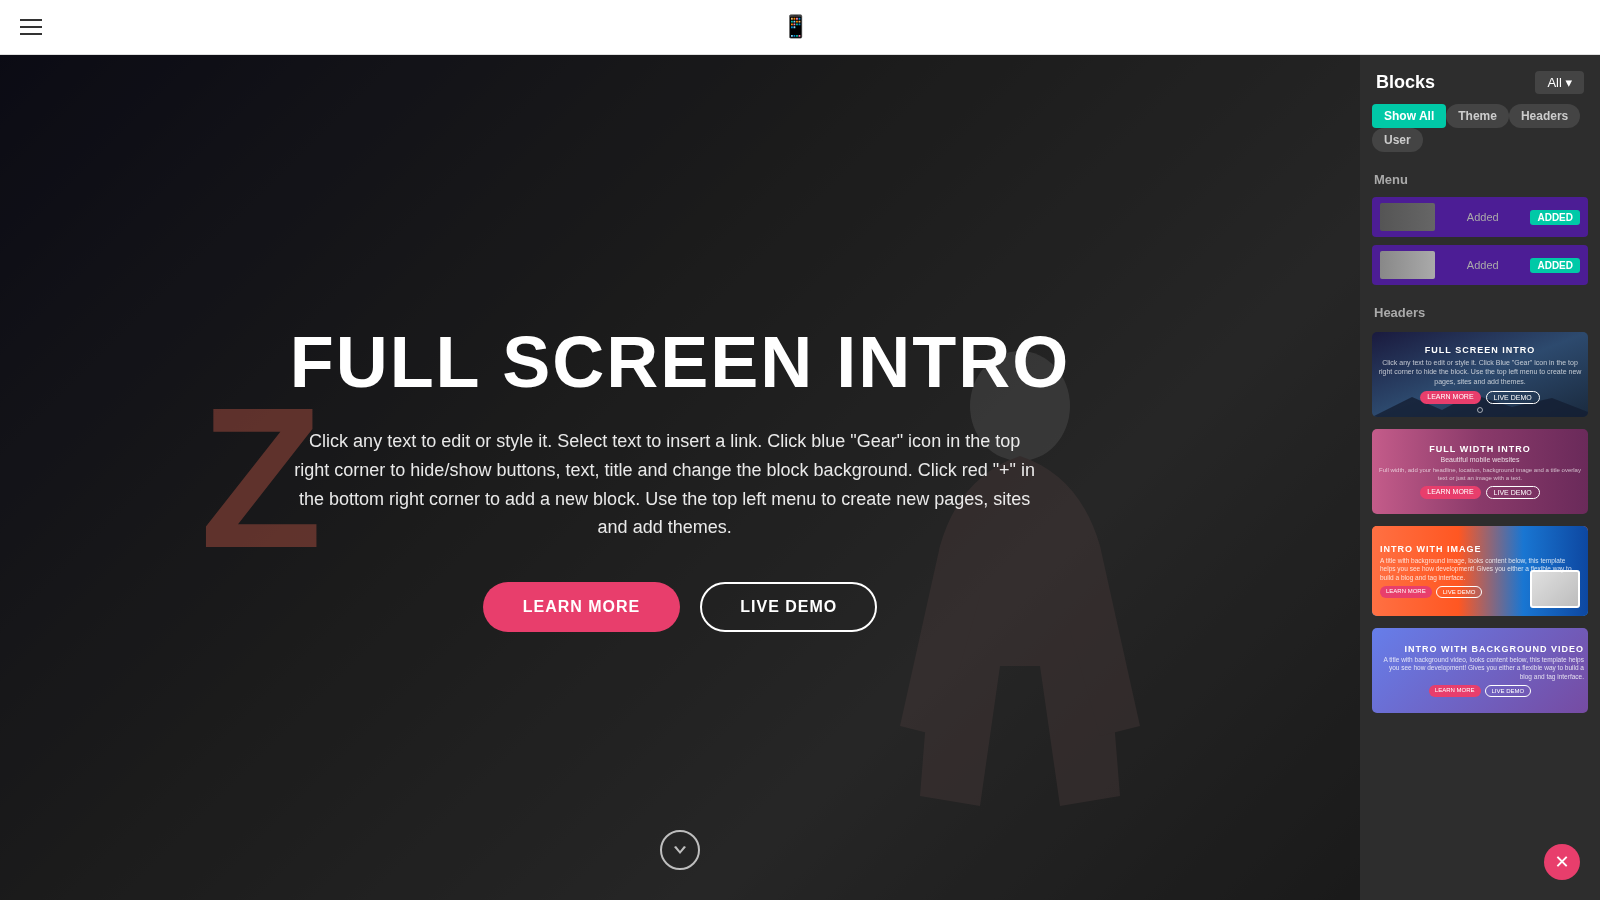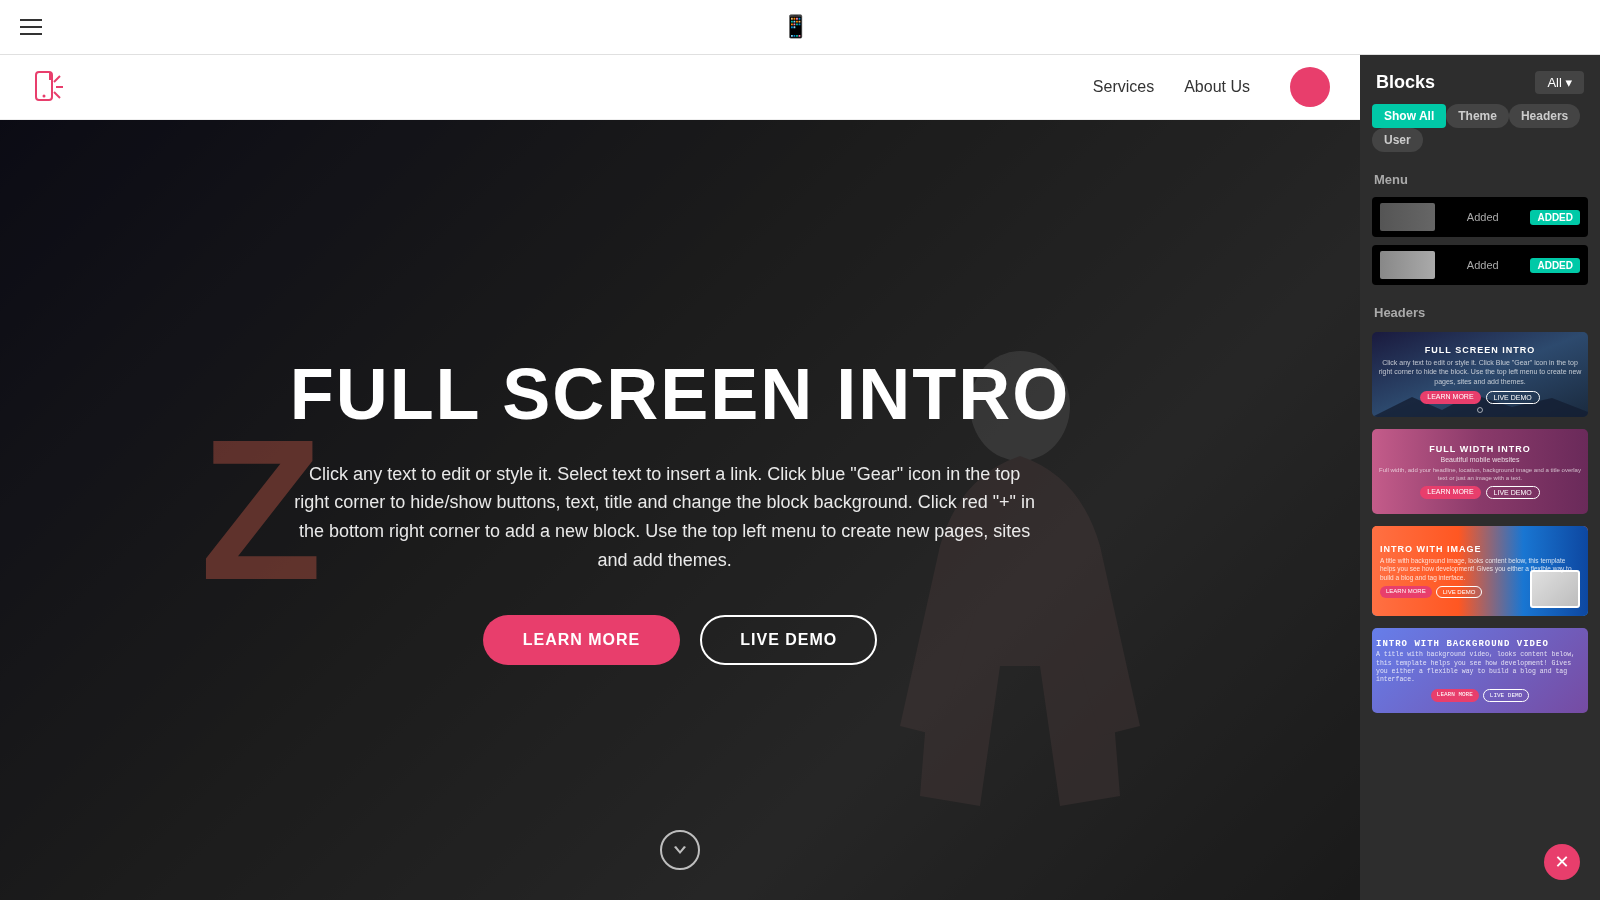--- a/index.html
+++ b/index.html
@@ -248,21 +248,21 @@
       font-size: 13px;
       font-weight: 600;
       color: #aaa;
       padding: 8px 14px 6px;
       text-transform: none;
     }
 
     
     .menu-item-added {
       margin: 4px 12px;
-      background: #000000;
+      background: #4c1d95;
       border-radius: 4px;
       overflow: hidden;
       display: flex;
       align-items: center;
       justify-content: space-between;
       padding: 6px 8px;
       gap: 20px;
     }
     .menu-thumbnail {
       width: 55px;
@@ -358,38 +358,20 @@
     <span></span>
   </div>
   <div style="font-size:22px;color:#555;">📱</div>
   <div style="width:30px;"></div>
 </div>
 
 <div class="main-area">
 
   <div class="preview-area">
 
-    <div class="nav-bar">
-      <div class="nav-logo">
-
-        <svg width="38" height="38" viewBox="0 0 38 38">
-          <rect x="6" y="4" width="16" height="28" rx="3" fill="none" stroke="#e83e6c" stroke-width="2"></rect>
-          <circle cx="14" cy="28" r="1.5" fill="#e83e6c"></circle>
-          <line x1="24" y1="14" x2="30" y2="8" stroke="#e83e6c" stroke-width="2"></line>
-          <line x1="26" y1="19" x2="33" y2="19" stroke="#e83e6c" stroke-width="2"></line>
-          <line x1="24" y1="24" x2="30" y2="30" stroke="#e83e6c" stroke-width="2"></line>
-          <line x1="20" y1="12" x2="20" y2="5" stroke="#e83e6c" stroke-width="2"></line>
-        </svg>
-      </div>
-      <div class="nav-links">
-        <a href="#">Services</a>
-        <a href="#">About Us</a>
-        <div class="nav-circle"></div>
-      </div>
-    </div>
 
     <div class="hero">
       <div class="hero-bg"></div>
       <div class="hero-overlay"></div>
       <div class="deco-z">Z</div>
 
       <div style="position:absolute;right:200px;bottom:0;z-index:2;opacity:0.4;">
         <svg width="280" height="550" viewBox="0 0 280 550">
           <ellipse cx="140" cy="60" rx="50" ry="55" fill="#555"></ellipse>
           <path d="M60,200 Q80,130 140,110 Q200,130 220,200 L240,450 L180,460 L160,320 L120,320 L100,460 L40,450 Z" fill="#4a3a3a"></path>
@@ -490,21 +472,21 @@
             <div style="border:1px solid #fff;color:#fff;font-size:6px;padding:2px 6px;border-radius:8px;">LIVE DEMO</div>
           </div>
         </div>
 
         <div class="thumb-sub-image" style="background:linear-gradient(135deg,#e0e0e0,#bdbdbd);"></div>
       </div>
     </div>
 
     <div class="block-thumb">
       <div class="block-thumb-img thumb-intro-bg">
-        <div style="text-align:left;z-index:2;padding:4px;font-family:Liberation Mono, monospace;">
+        <div style="text-align:right;z-index:2;padding:4px;">
           <div style="font-size:9px;font-weight:900;color:#fff;letter-spacing:1px;margin-bottom:2px;">INTRO WITH BACKGROUND VIDEO</div>
           <div style="font-size:6.5px;color:rgba(255,255,255,0.8);margin-bottom:4px;line-height:1.3;">A title with background video, looks content below, this template helps you see how development! Gives you either a flexible way to build a blog and tag interface.</div>
           <div style="display:flex;gap:4px;justify-content:center;">
             <div style="background:#e83e6c;color:#fff;font-size:6px;padding:2px 6px;border-radius:8px;">LEARN MORE</div>
             <div style="border:1px solid #fff;color:#fff;font-size:6px;padding:2px 6px;border-radius:8px;">LIVE DEMO</div>
           </div>
         </div>
       </div>
     </div>
 

